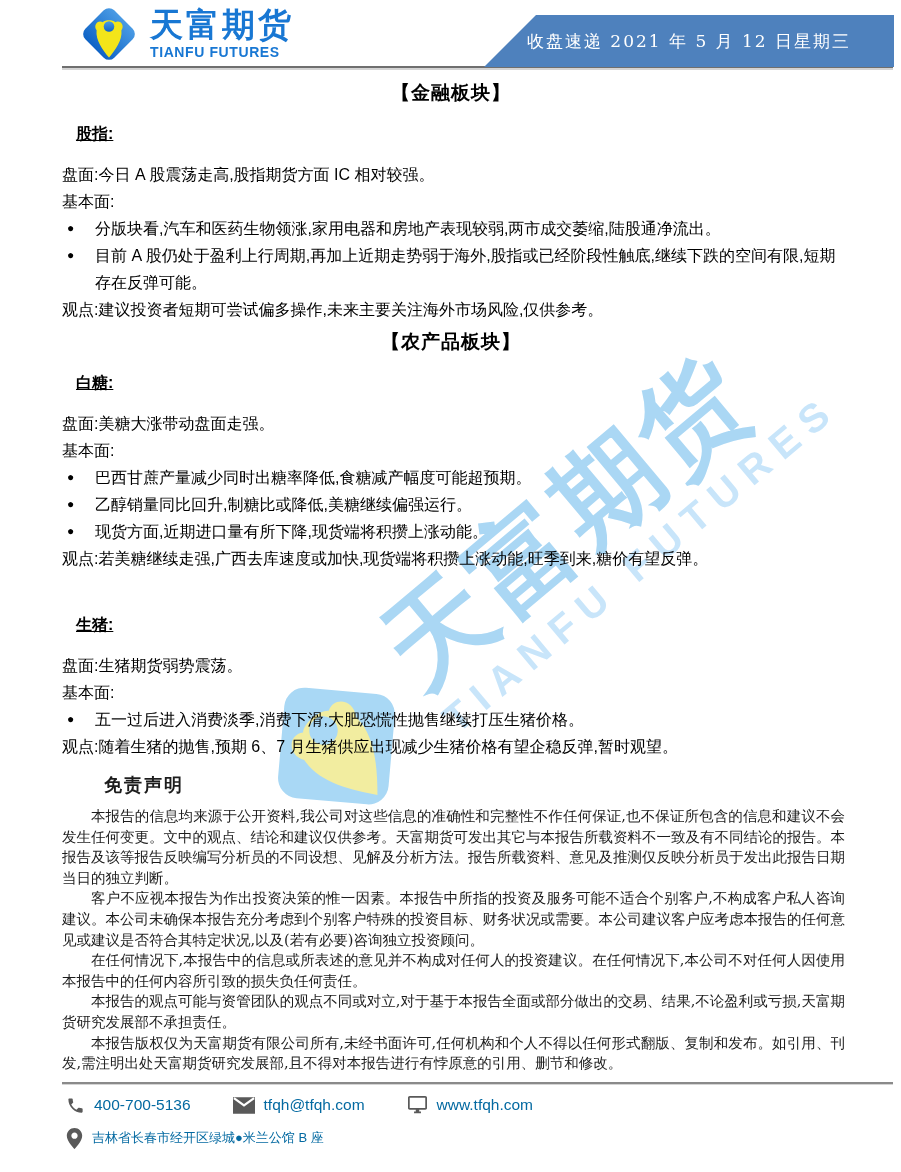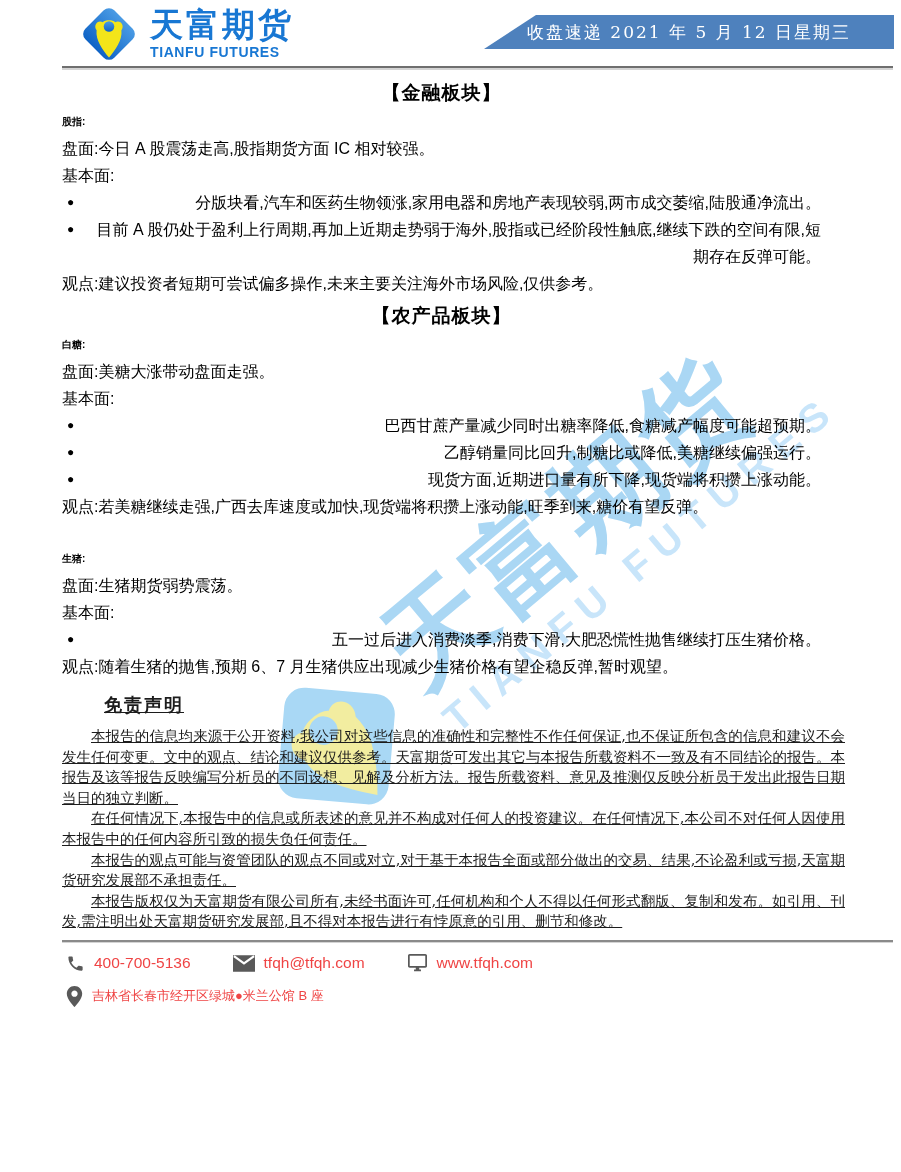--- a/index.html
+++ b/index.html
@@ -5,57 +5,57 @@
   html,body{margin:0;padding:0;background:#fff;}
   .page{position:relative;width:901px;height:1172px;background:#fff;overflow:hidden;
         font-family:"Liberation Sans","DejaVu Sans",sans-serif;color:#000;}
 
   
   .header{position:relative;height:66px;z-index:3;}
   .logo{position:absolute;left:78px;top:3px;display:flex;align-items:center;gap:10px;}
   .logo-mark svg{width:62px;height:62px;display:block;}
   .logo-cn{font-size:33px;font-weight:bold;color:#1877d3;letter-spacing:3px;line-height:1.05;}
   .logo-en{font-size:14px;font-weight:bold;color:#1877d3;letter-spacing:0.6px;margin-top:1px;}
-  .banner{position:absolute;right:7px;top:15px;width:410px;height:34px;background:#4e81bd;
+  .banner{position:absolute;right:7px;top:15px;width:410px;height:52px;background:#4e81bd;
           clip-path:polygon(52px 0,100% 0,100% 100%,0 100%);
           display:flex;align-items:center;justify-content:center;
           color:#fff;font-family:"DejaVu Serif","Liberation Serif",serif;
           font-size:17px;letter-spacing:2px;}
   .rule{margin:0 8px 0 62px;border-top:2px solid #6f6f6f;box-shadow:0 2px 0 rgba(160,160,160,.45);}
 
   
   .watermark{position:absolute;left:212px;top:292px;width:645px;height:575px;z-index:1;
              display:flex;align-items:center;justify-content:center;pointer-events:none;}
   .wm-inner{transform:rotate(-40deg);display:flex;align-items:center;gap:16px;}
   .wm-mark svg{width:168px;height:168px;display:block;}
   .wm-cn{font-size:106px;font-weight:bold;color:#aad7f4;letter-spacing:4px;line-height:1;white-space:nowrap;}
   .wm-en{font-size:40px;font-weight:bold;color:#c8e5fa;letter-spacing:11px;margin-top:4px;white-space:nowrap;}
 
   
-  .main{position:relative;z-index:2;padding:6px 80px 0 62px;}
+  .main{position:relative;z-index:2;padding:6px 61px 0 62px;}
   .sec-title{margin:6px 0 2px;text-align:center;font-size:19px;font-weight:bold;letter-spacing:1px;}
-  .topic{font-size:10px;font-weight:bold;line-height:27px;margin:0;}
+  .topic{font-size:16px;font-weight:bold;line-height:27px;margin:14px;text-decoration:underline;}
   .tline{font-size:16px;line-height:27px;margin:0;}
   .bullets{list-style:none;margin:0;padding:0;}
-  .bullets li{position:relative;padding-left:33px;font-size:16px;line-height:27px;text-align:right;}
+  .bullets li{position:relative;padding-left:33px;font-size:16px;line-height:27px;}
   .bullets li::before{content:"●";position:absolute;left:5px;top:0;font-size:12px;line-height:27px;}
   .view{font-size:16px;font-weight:normal;line-height:27px;margin:0;}
   .gap{height:25px;}
 
   
   .disclaimer{position:relative;z-index:2;margin-top:13px;padding:0 56px 0 62px;
-              font-family:"DejaVu Serif","Liberation Serif",serif;color:#1c1c1c;text-decoration:underline;}
+              font-family:"DejaVu Serif","Liberation Serif",serif;color:#1c1c1c;}
   .disclaimer h3{margin:0 0 9px 42px;font-size:18px;font-weight:bold;letter-spacing:2px;}
   .disclaimer p{margin:0;font-size:14.5px;line-height:20.6px;text-align:justify;text-indent:2em;}
 
   
   .footer-rule{margin:8px 8px 0 62px;border-top:2px solid #8a8a8a;box-shadow:0 1px 0 rgba(170,170,170,.5);}
   .footer{position:relative;z-index:2;padding:12px 0 0 66px;}
   .frow{display:flex;align-items:center;}
-  .fitem{display:flex;align-items:center;gap:9px;font-size:15.5px;color:#ef4444;}
+  .fitem{display:flex;align-items:center;gap:9px;font-size:15.5px;color:#0369a1;}
   .fitem + .fitem{margin-left:42px;}
   .fitem svg{display:block;}
   .frow2{margin-top:13px;}
   .frow2 .fitem{font-size:13px;}
 </style>
 </head>
 <body>
 
 <div class="page">
 
@@ -129,20 +129,21 @@
     <p class="tline">基本面:</p>
     <ul class="bullets">
       <li>五一过后进入消费淡季,消费下滑,大肥恐慌性抛售继续打压生猪价格。</li>
     </ul>
     <p class="view">观点:随着生猪的抛售,预期 6、7 月生猪供应出现减少生猪价格有望企稳反弹,暂时观望。</p>
   </div>
 
   <div class="disclaimer">
     <h3>免责声明</h3>
     <p>本报告的信息均来源于公开资料,我公司对这些信息的准确性和完整性不作任何保证,也不保证所包含的信息和建议不会发生任何变更。文中的观点、结论和建议仅供参考。天富期货可发出其它与本报告所载资料不一致及有不同结论的报告。本报告及该等报告反映编写分析员的不同设想、见解及分析方法。报告所载资料、意见及推测仅反映分析员于发出此报告日期当日的独立判断。</p>
+    <p>客户不应视本报告为作出投资决策的惟一因素。本报告中所指的投资及服务可能不适合个别客户,不构成客户私人咨询建议。本公司未确保本报告充分考虑到个别客户特殊的投资目标、财务状况或需要。本公司建议客户应考虑本报告的任何意见或建议是否符合其特定状况,以及(若有必要)咨询独立投资顾问。</p>
     <p>在任何情况下,本报告中的信息或所表述的意见并不构成对任何人的投资建议。在任何情况下,本公司不对任何人因使用本报告中的任何内容所引致的损失负任何责任。</p>
     <p>本报告的观点可能与资管团队的观点不同或对立,对于基于本报告全面或部分做出的交易、结果,不论盈利或亏损,天富期货研究发展部不承担责任。</p>
     <p>本报告版权仅为天富期货有限公司所有,未经书面许可,任何机构和个人不得以任何形式翻版、复制和发布。如引用、刊发,需注明出处天富期货研究发展部,且不得对本报告进行有悖原意的引用、删节和修改。</p>
   </div>
 
   <div class="footer-rule"></div>
   <div class="footer">
     <div class="frow">
       <div class="fitem">
         <span>

